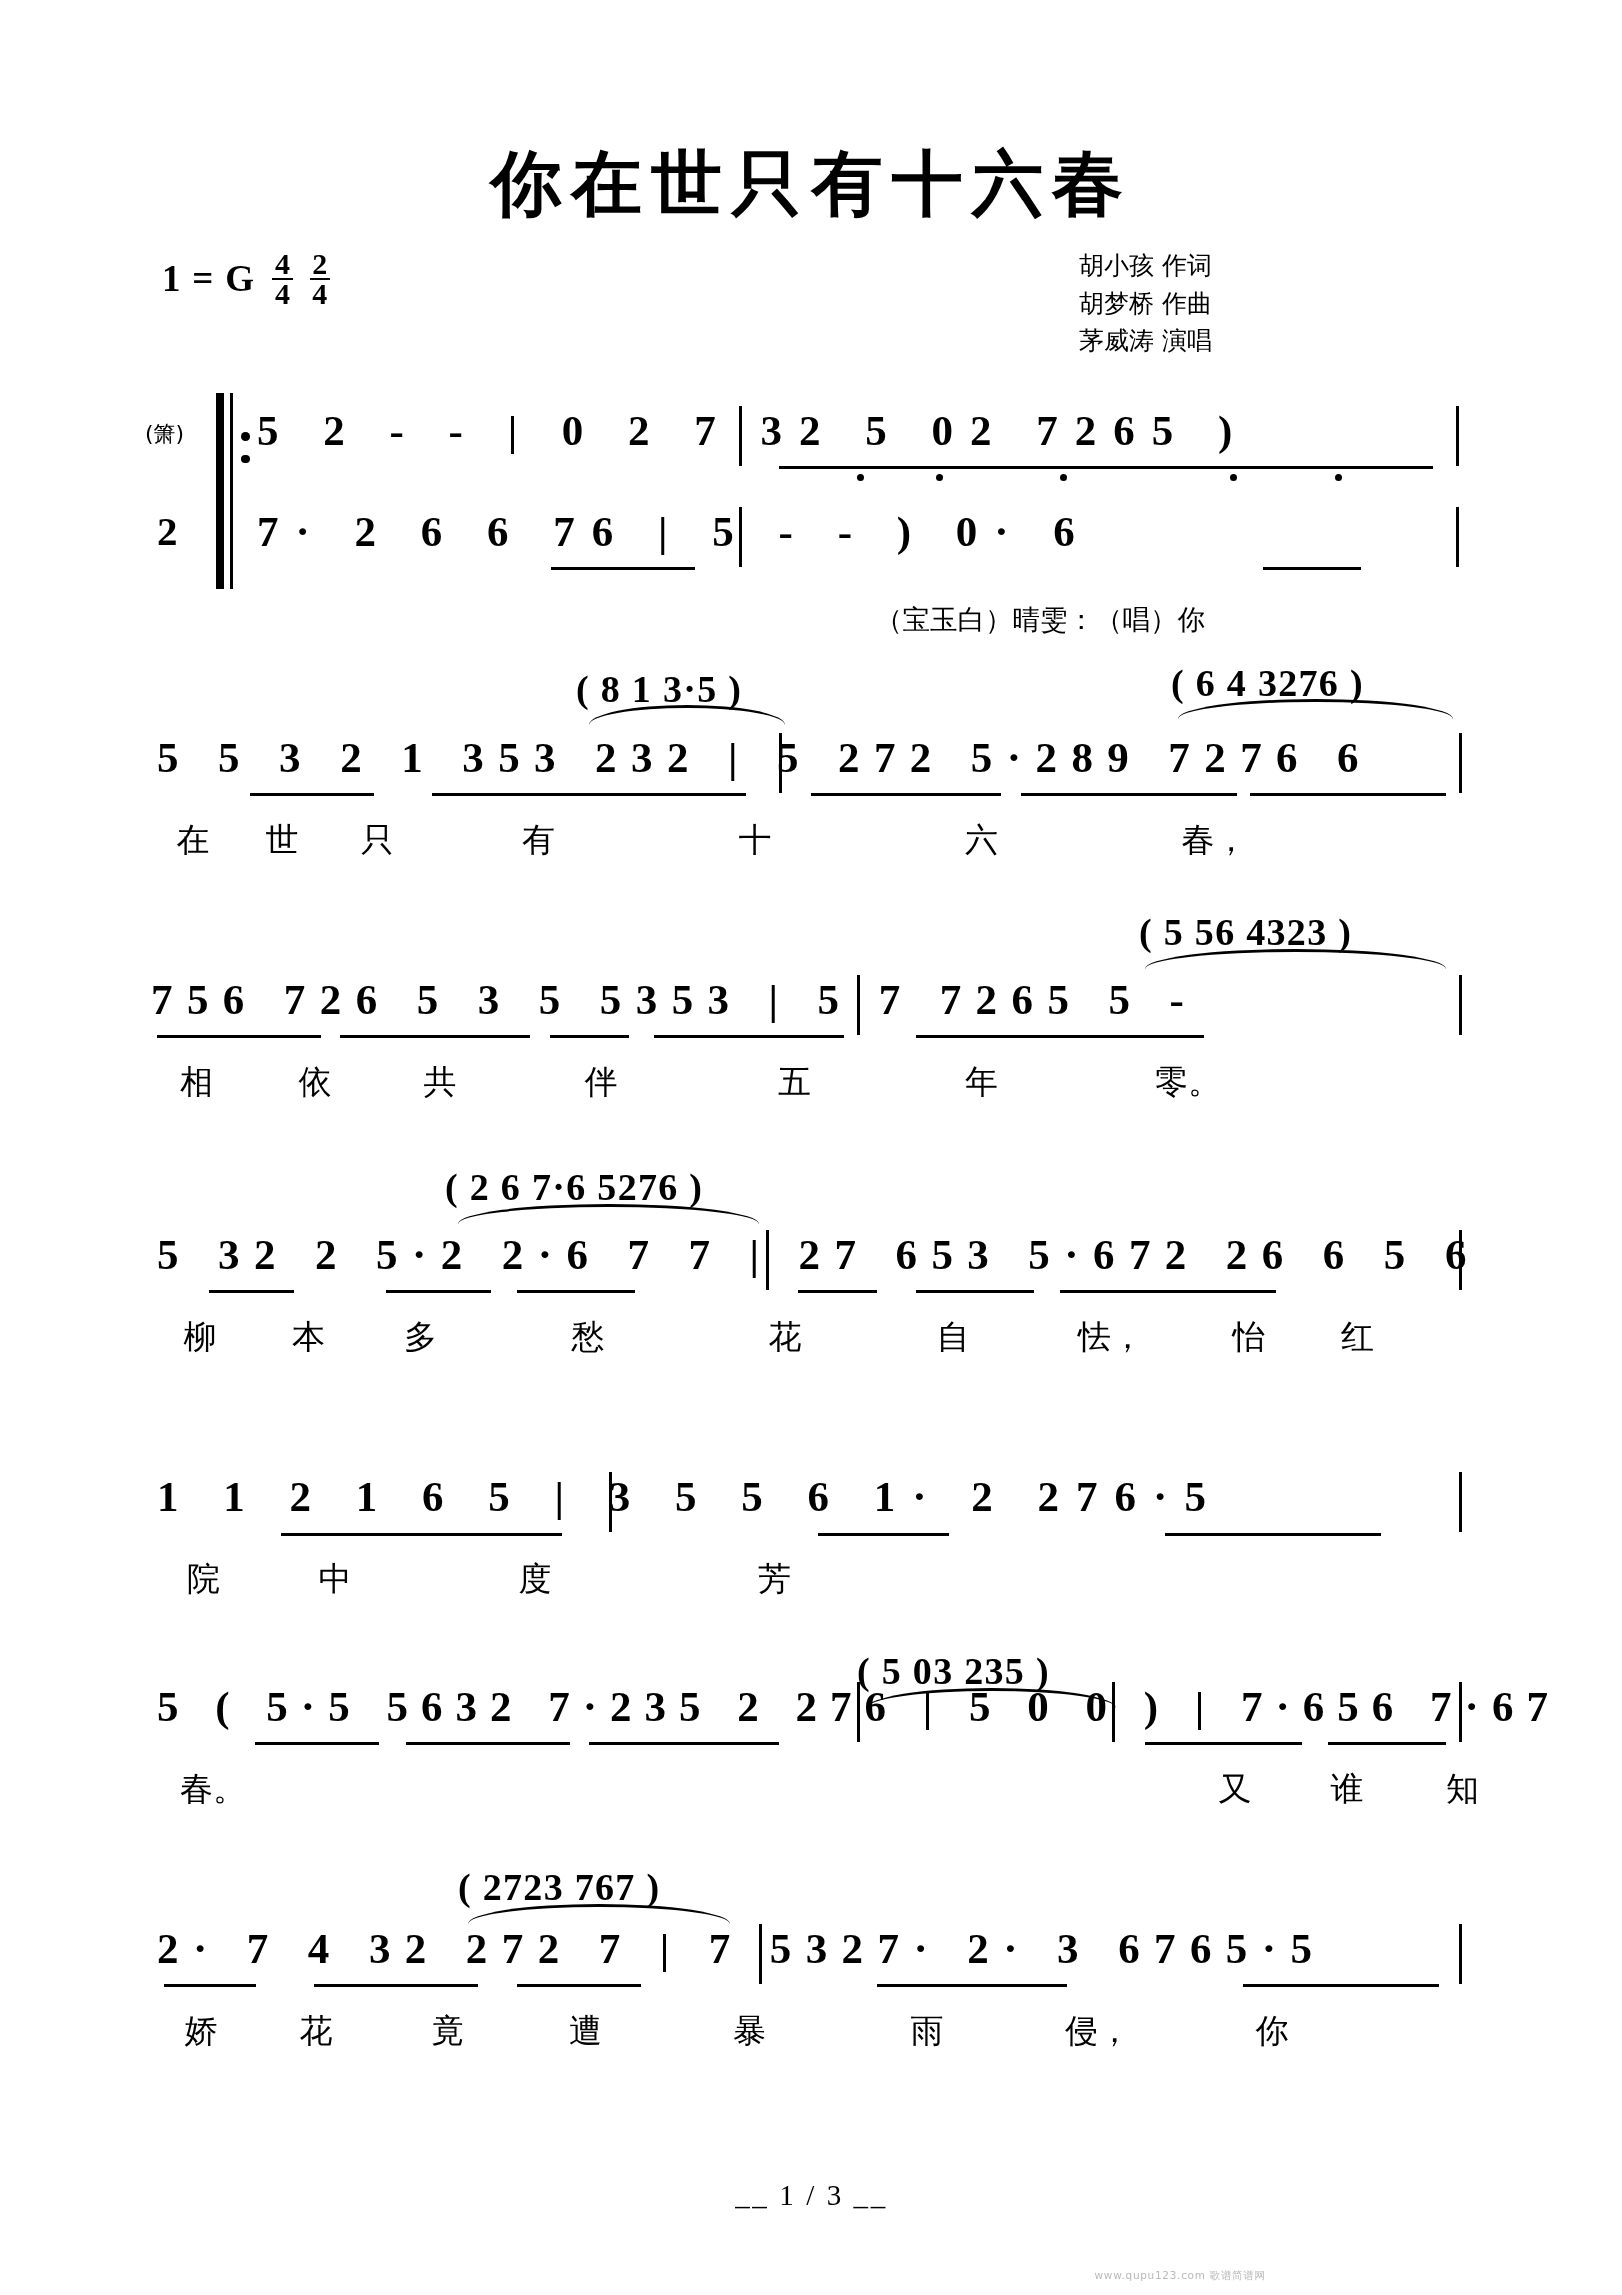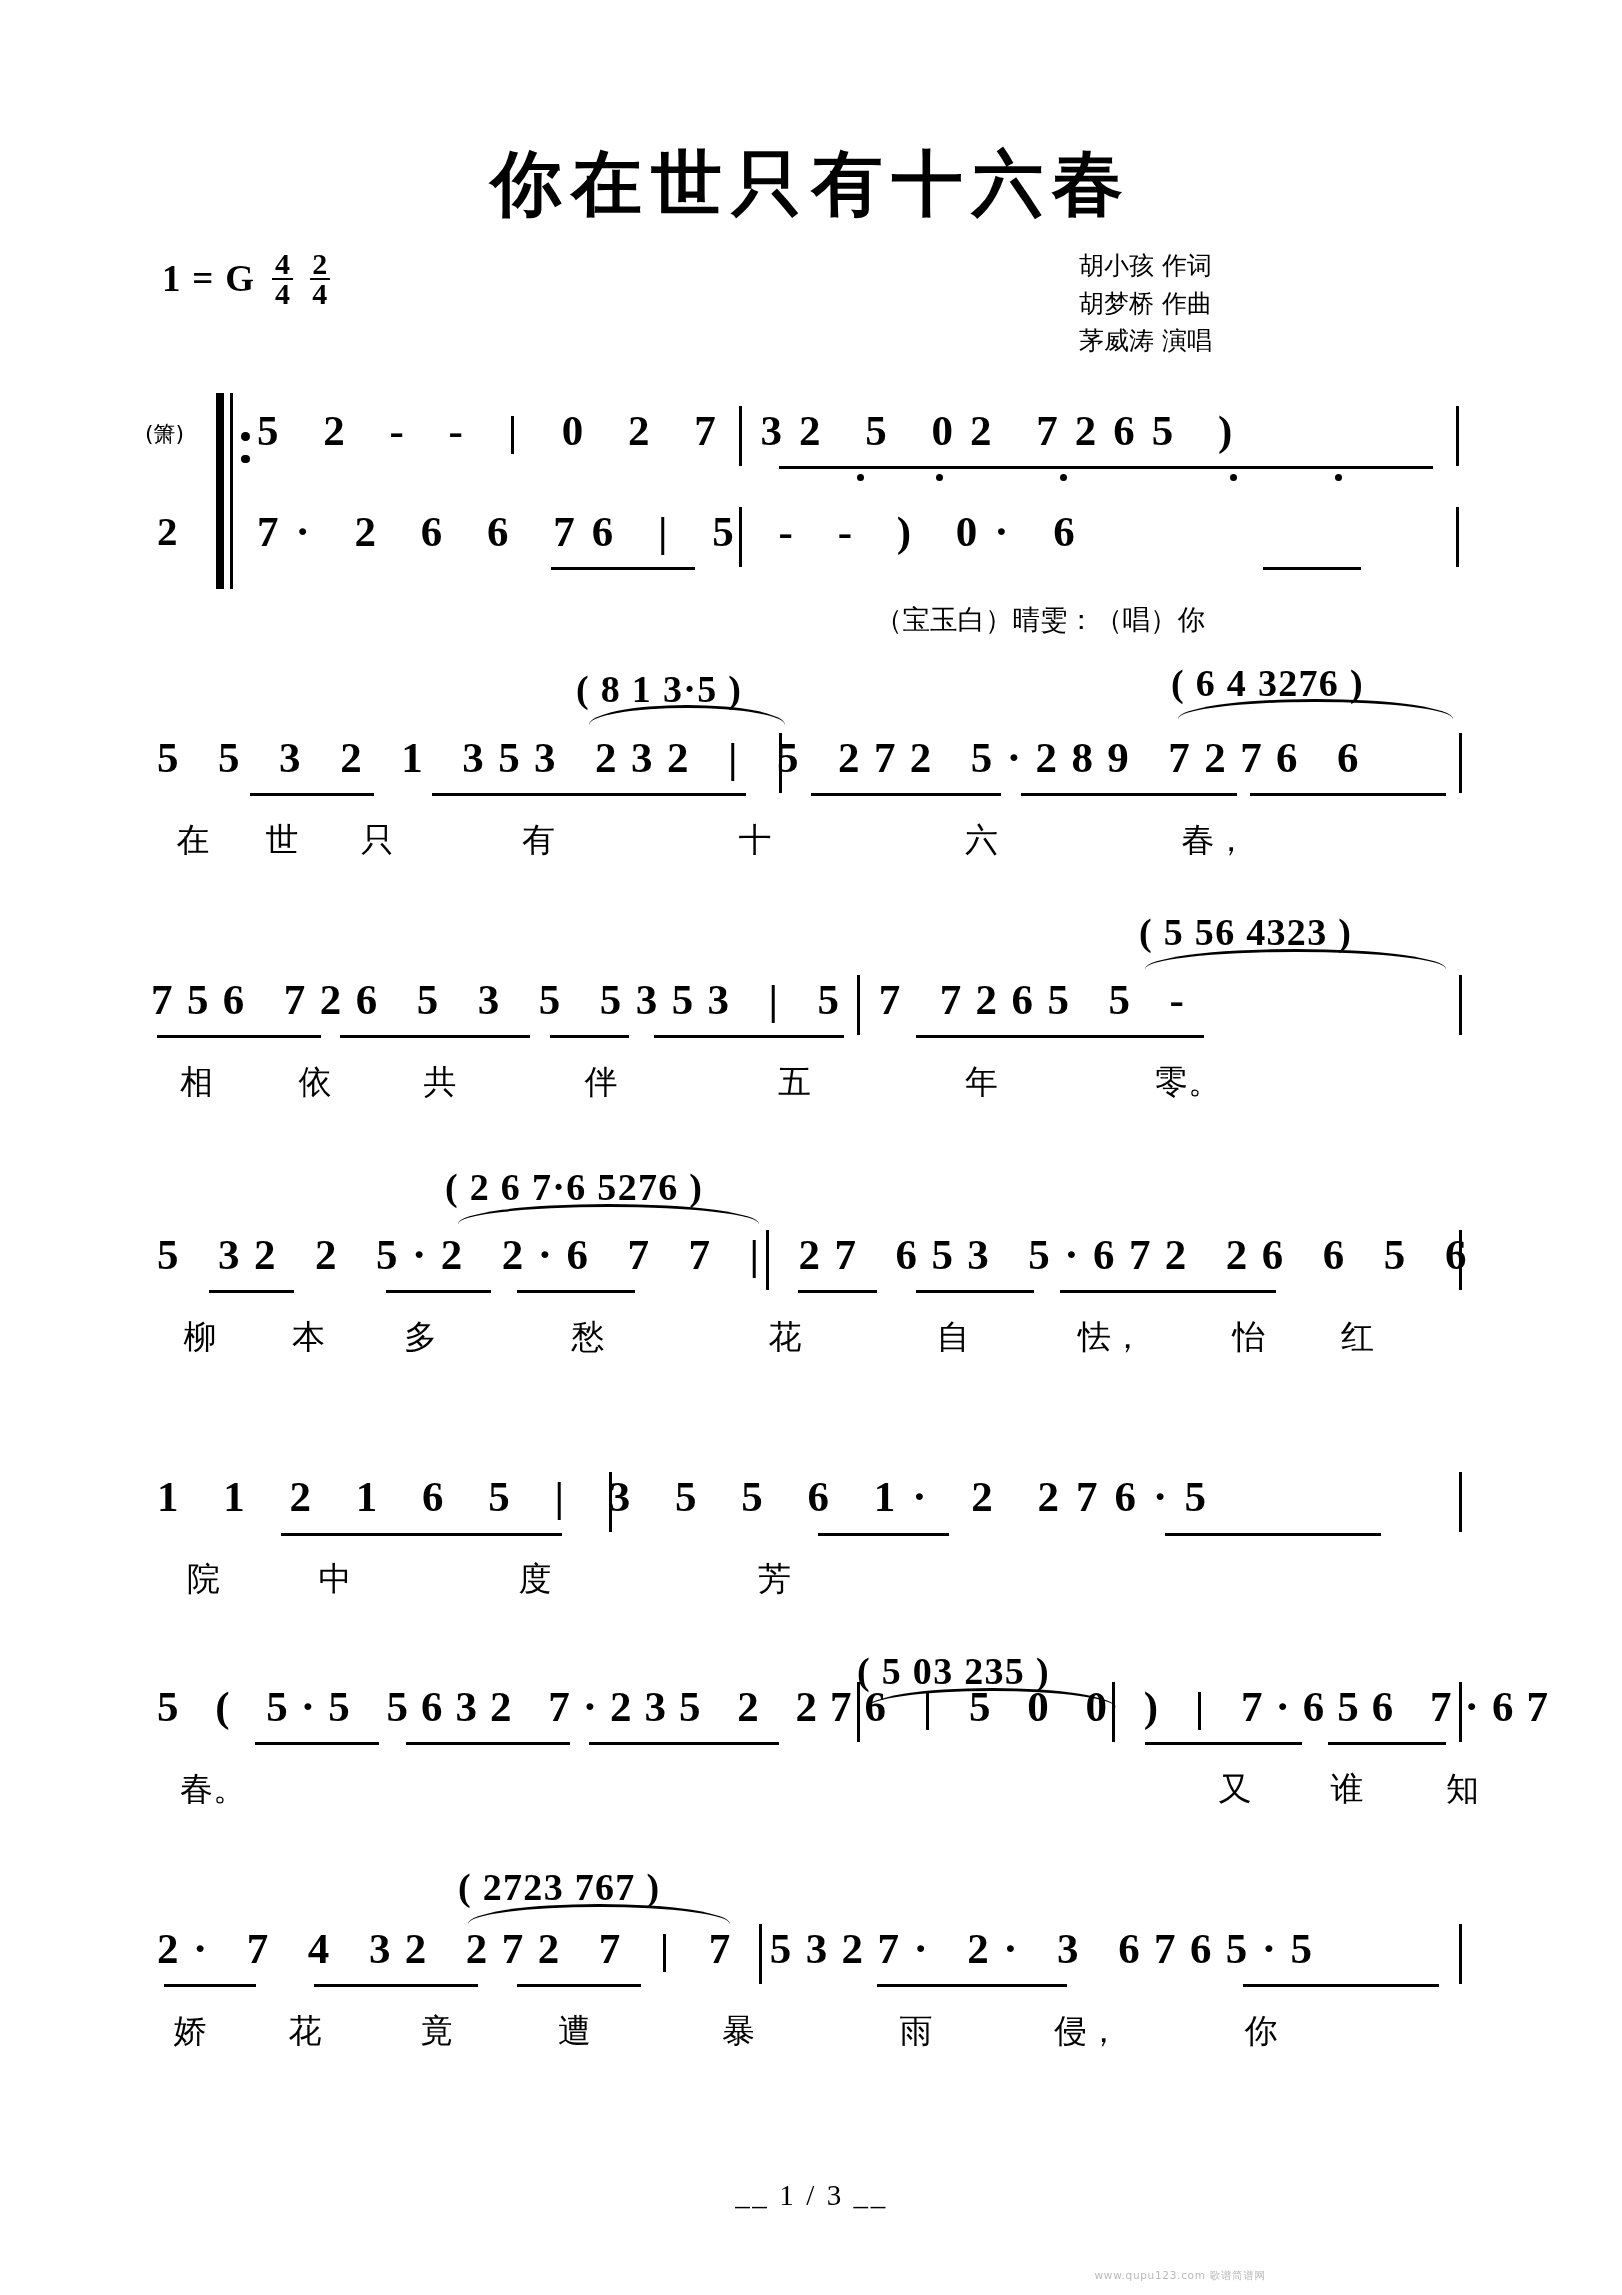--- a/index.html
+++ b/index.html
@@ -332,21 +332,21 @@
 
   <div class="abs measure-text" style="left:157px; top:1924px; font-size:43px; letter-spacing:14.4px;">2· 7  4 32  272 7 | 7  5327· 2· 3 6765·5</div>
   <div class="beam" style="left:164px; top:1984px; width:92px;"></div>
   <div class="beam" style="left:314px; top:1984px; width:164px;"></div>
   <div class="beam" style="left:517px; top:1984px; width:124px;"></div>
   <div class="beam" style="left:877px; top:1984px; width:190px;"></div>
   <div class="beam" style="left:1243px; top:1984px; width:196px;"></div>
   <div class="barline" style="left:759px; top:1924px; height:60px;"></div>
   <div class="barline" style="left:1459px; top:1924px; height:60px;"></div>
 
-  <div class="abs lyric" style="left:141px; top:2009px; letter-spacing:0;">
+  <div class="abs lyric" style="left:152px; top:2009px; letter-spacing:0;">
     <span style="display:inline-block;width:98px;text-align:center">娇</span>
     <span style="display:inline-block;width:111px;text-align:center">花</span>
     <span style="display:inline-block;width:131px;text-align:center">竟</span>
     <span style="display:inline-block;width:124px;text-align:center">遭</span>
     <span style="display:inline-block;width:183px;text-align:center">暴</span>
     <span style="display:inline-block;width:151px;text-align:center">雨</span>
     <span style="display:inline-block;width:170px;text-align:center">侵，</span>
     <span style="display:inline-block;width:157px;text-align:center">你</span>
   </div>
 

